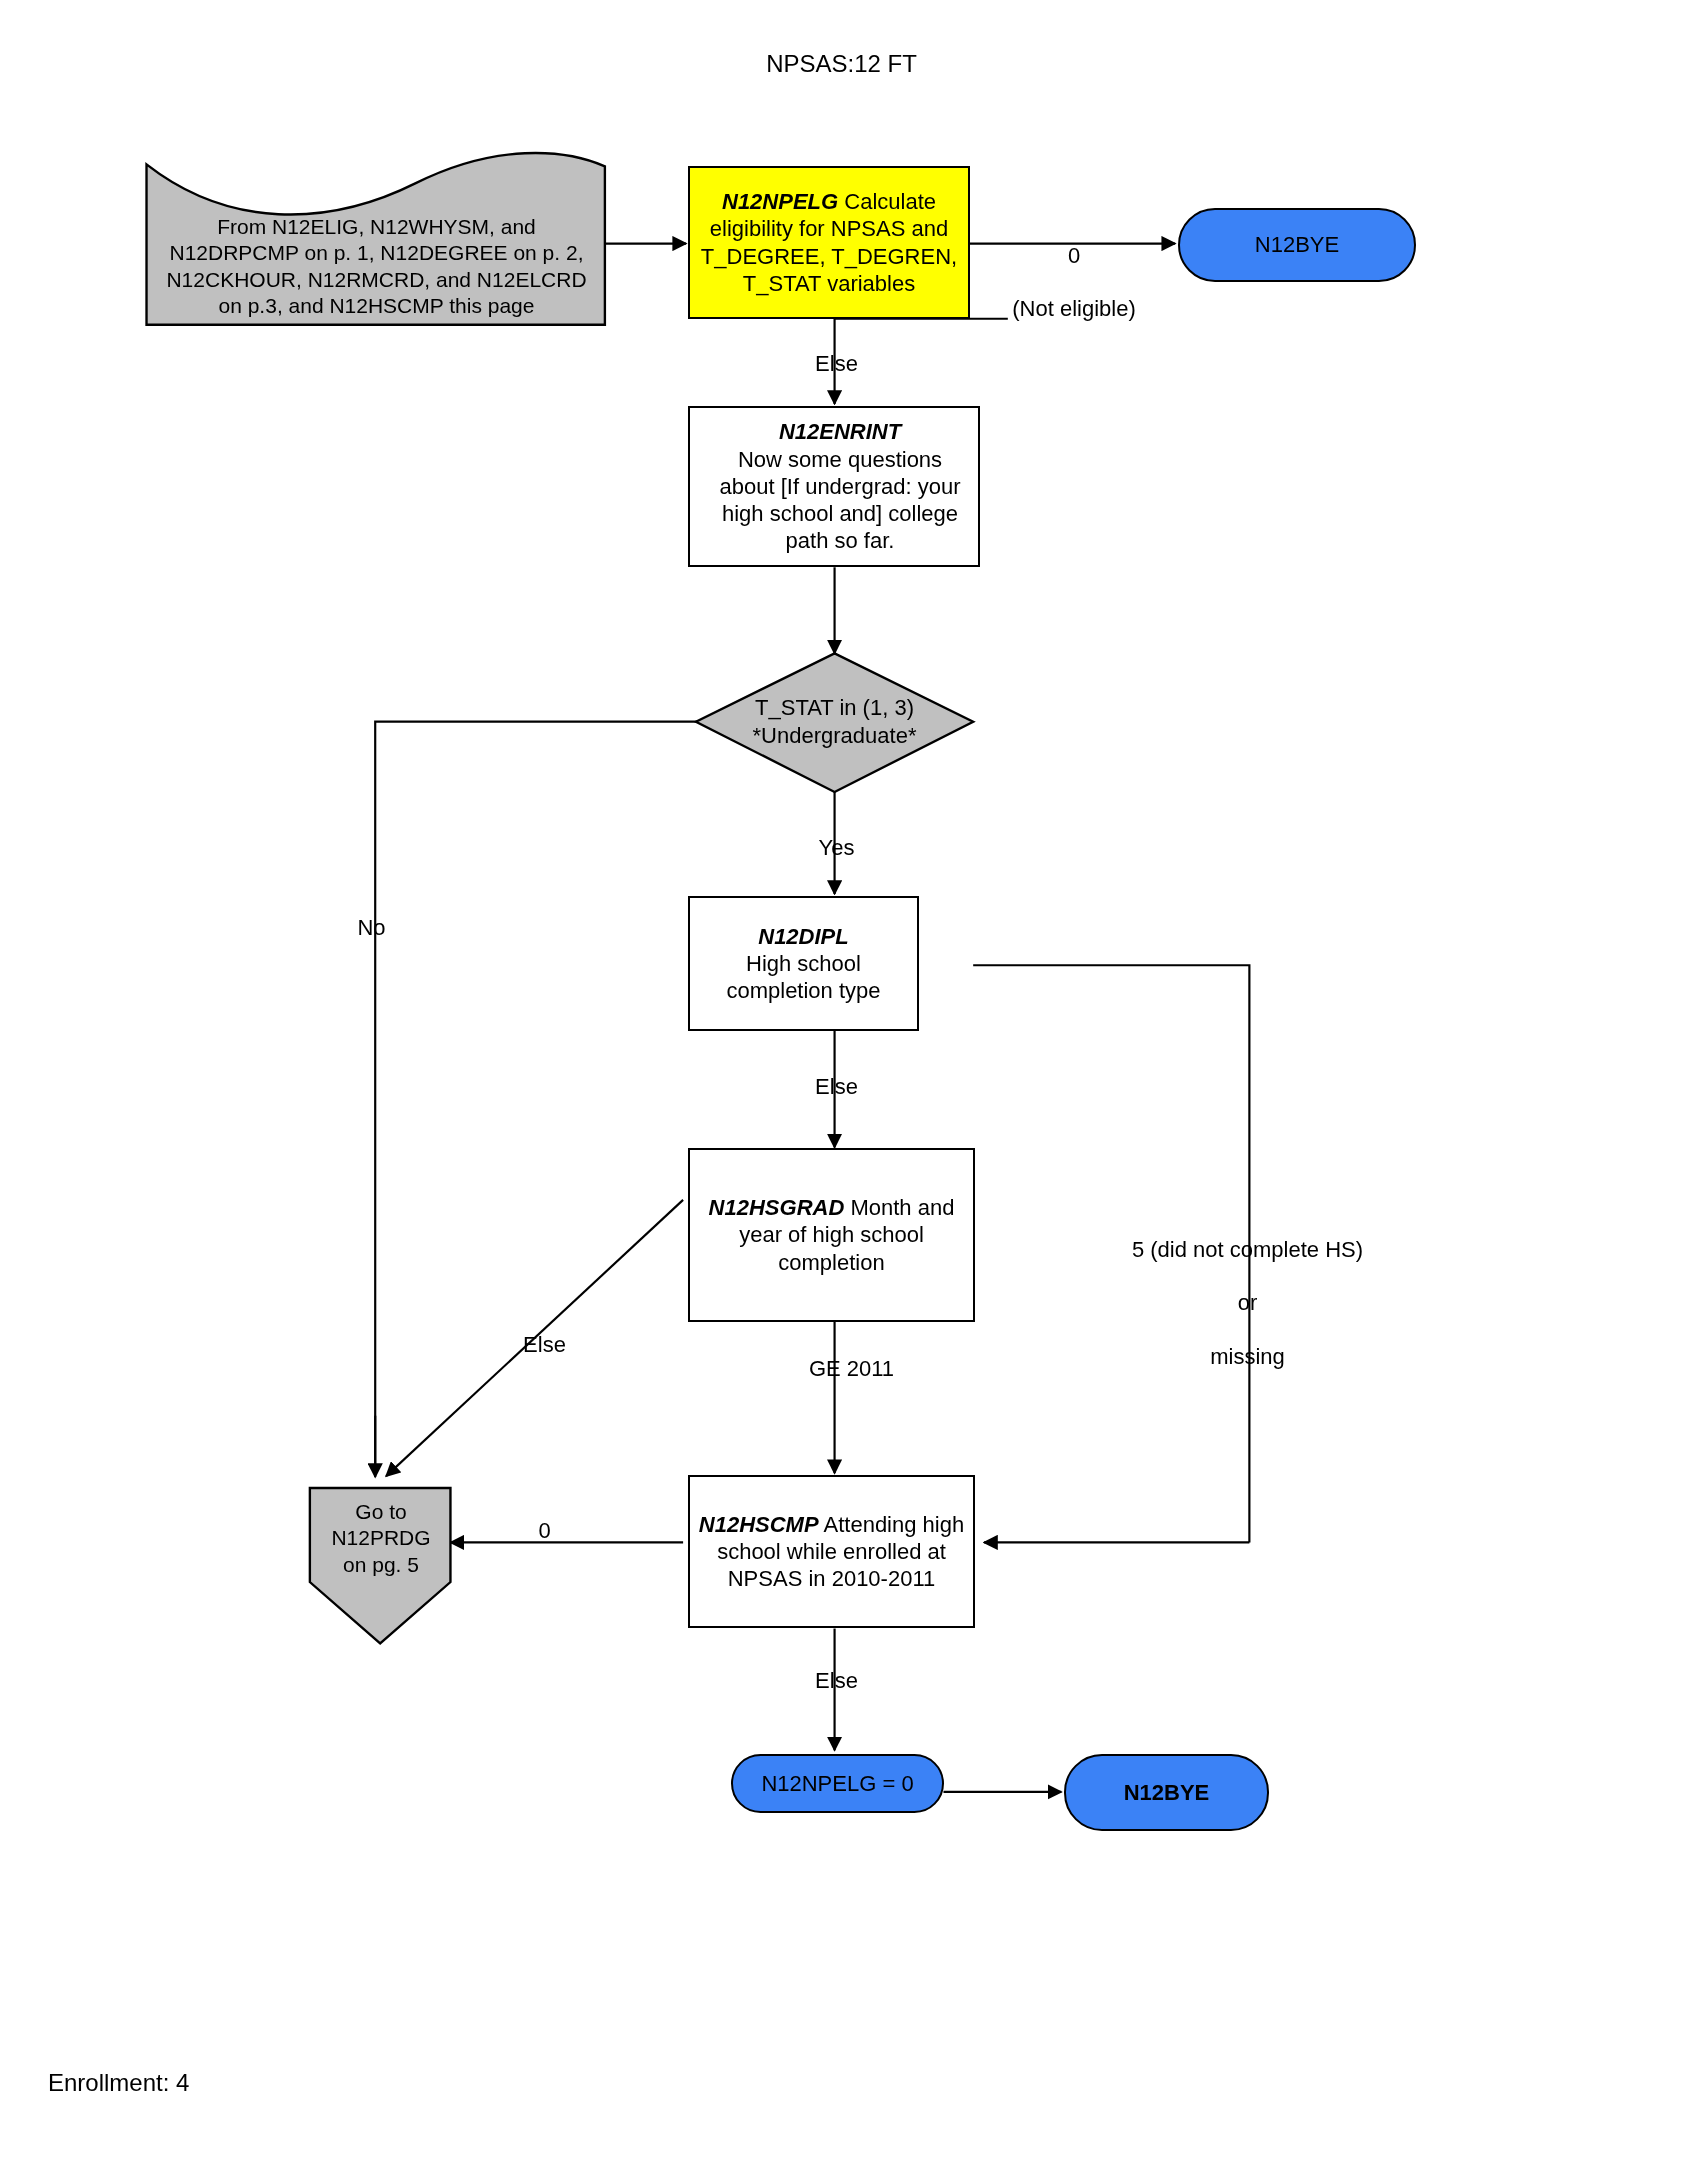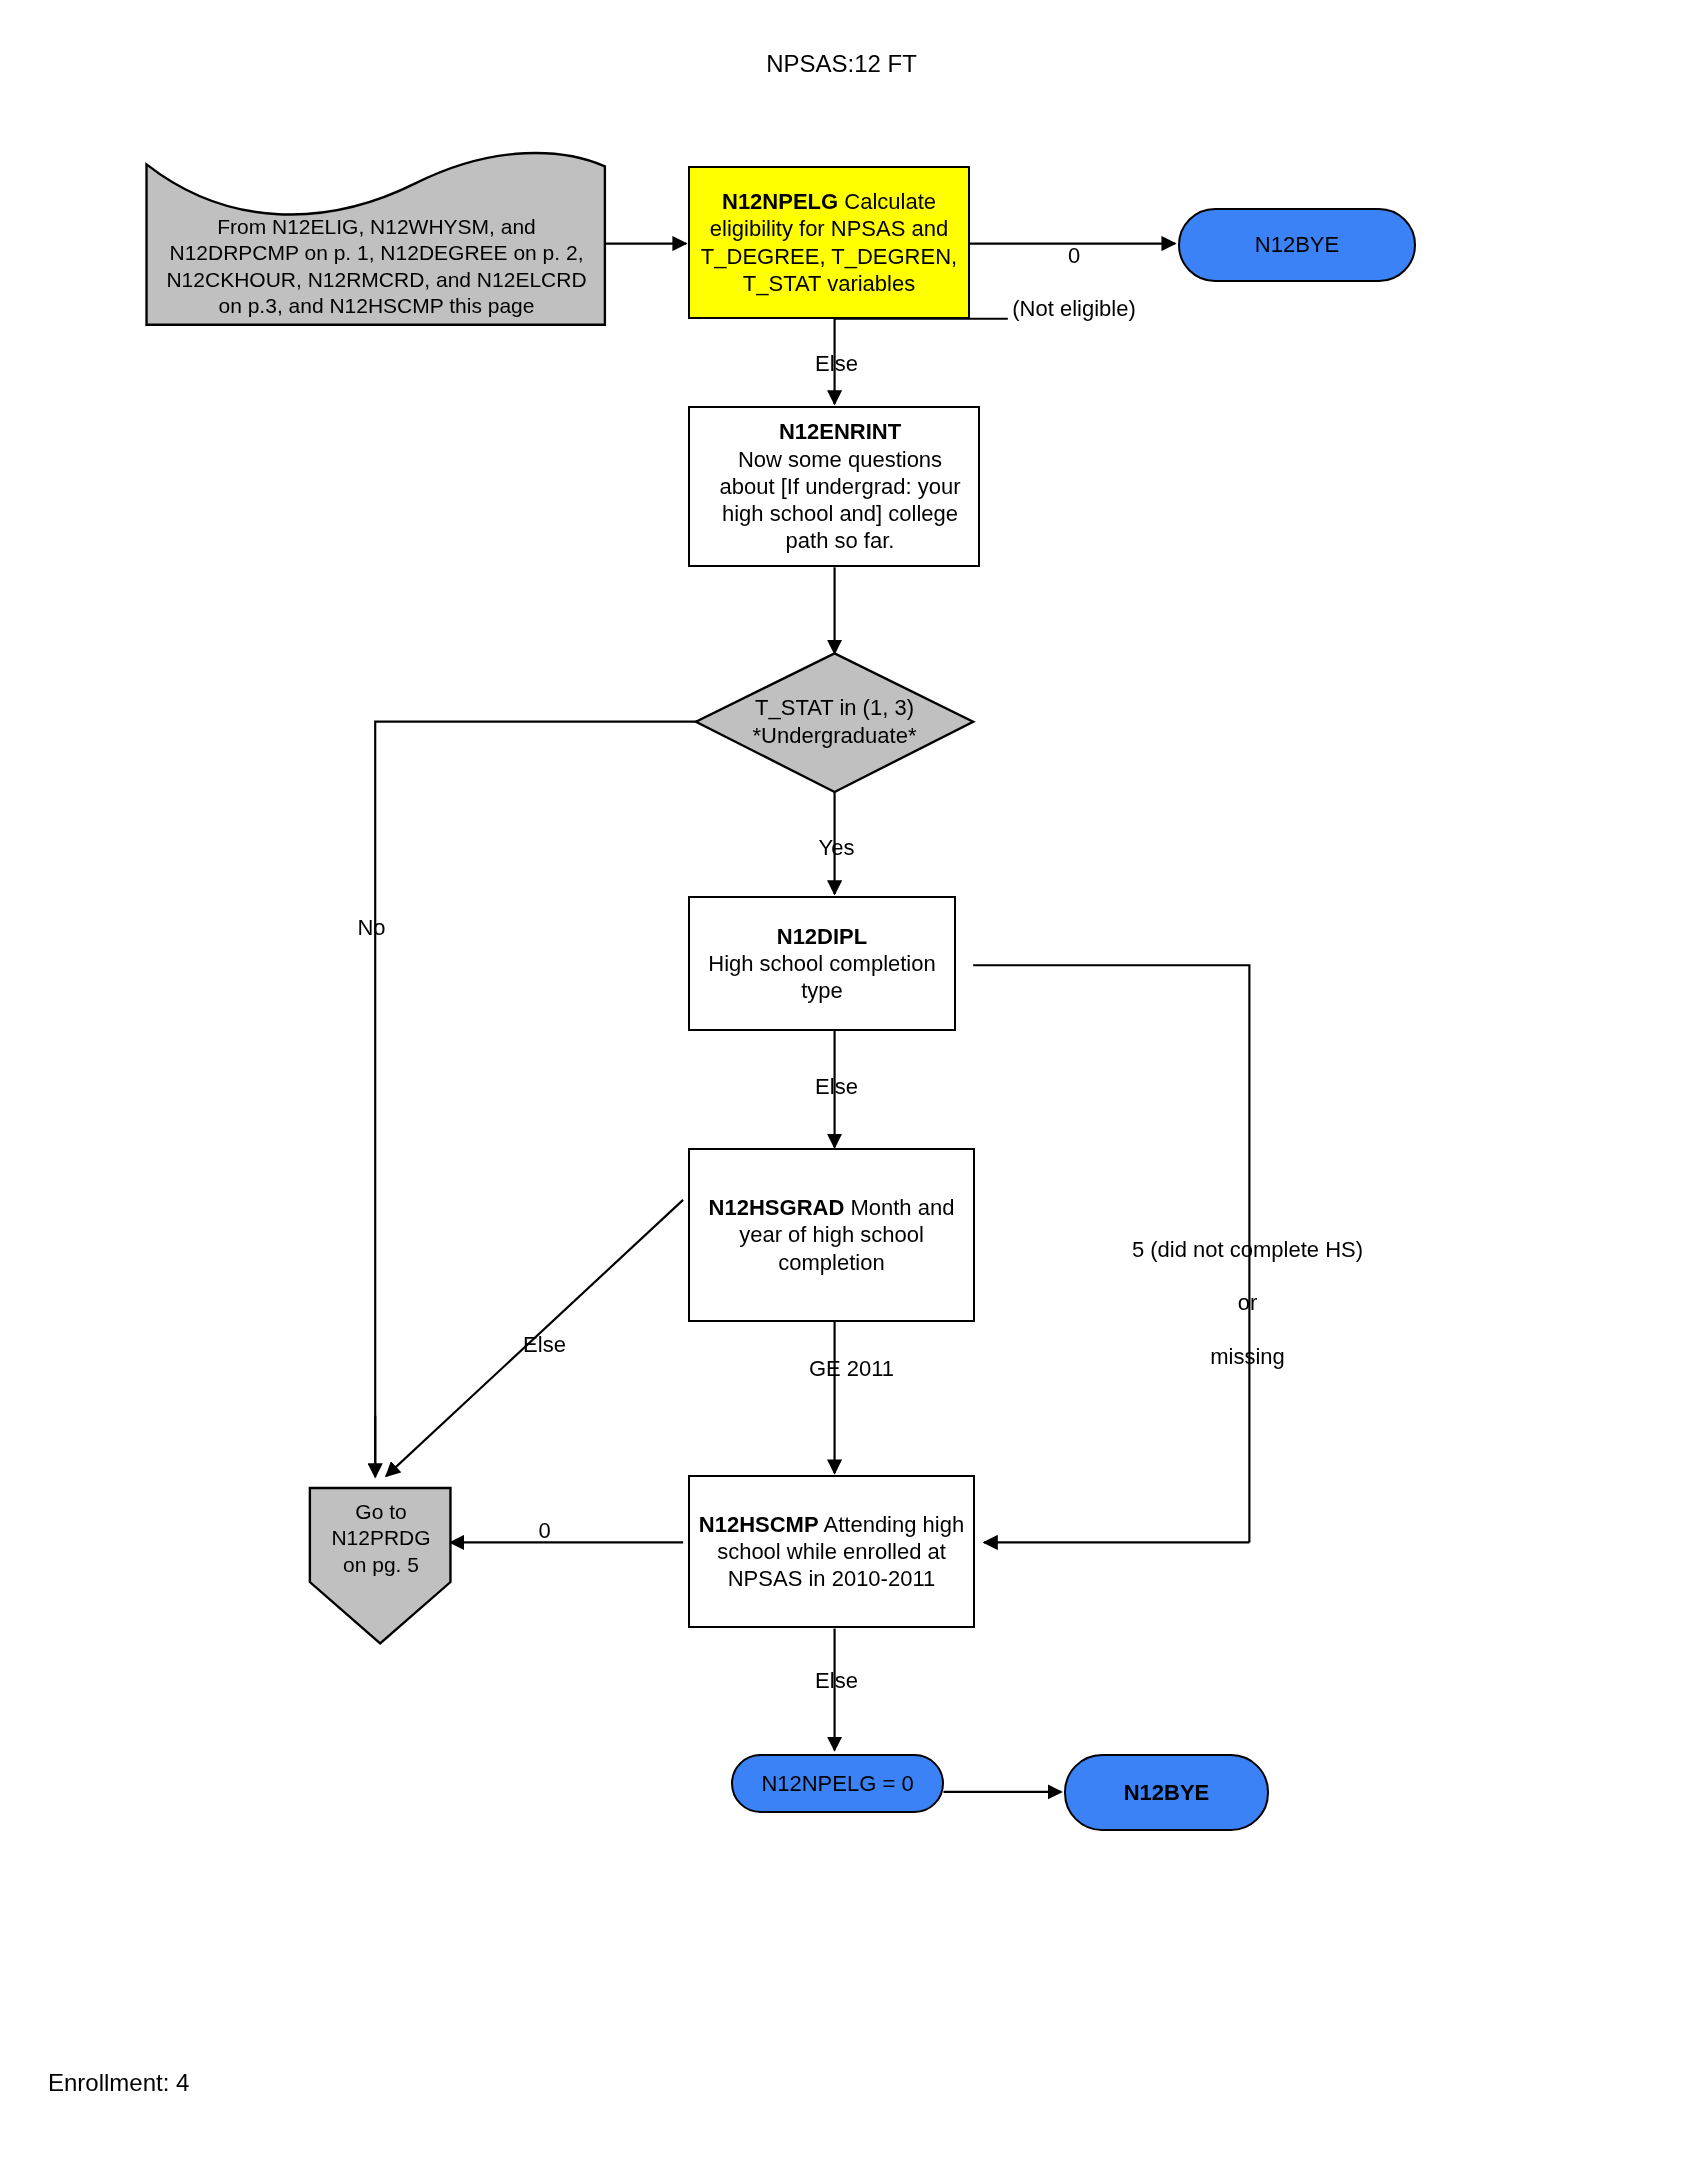--- a/index.html
+++ b/index.html
@@ -61,21 +61,21 @@
     white-space: pre-line;
     background: transparent;
   }
   .title {
     position: absolute;
     text-align: center;
   }
   .footer {
     position: absolute;
   }
-  b { font-weight: bold; }
+  b { font-weight: bold; font-style: italic; }
   .f21 { font-size: 21px; }
   .f22 { font-size: 22px; }
   .f24 { font-size: 24px; }
 </style>
 </head>
 <body>
 
 <div id="canvas">
 
   <svg class="svg-layer" viewBox="0 0 1700 2200" xmlns="http://www.w3.org/2000/svg">
@@ -174,21 +174,21 @@
     <div class="txt f22">
       <div>T_STAT in (1, 3)</div>
       <div>*Undergraduate*</div>
     </div>
   </div>
 
   <div class="edge-label f22" style="left:782px; top:835px; width:109px;">Yes</div>
 
   <div class="edge-label f22" style="left:317px; top:915px; width:109px;">No</div>
 
-  <div class="node rect" style="left:688px; top:896px; width:268px; height:135px;">
+  <div class="node rect" style="left:688px; top:896px; width:231px; height:135px;">
     <div class="txt f22">
       <b>N12DIPL</b>
       <div>High school completion type</div>
     </div>
   </div>
 
   <div class="edge-label f22" style="left:782px; top:1074px; width:109px;">Else</div>
 
   <div class="edge-label f22" style="left:1099px; top:1210px; width:297px;">
     <div>5 (did not complete HS)</div>

